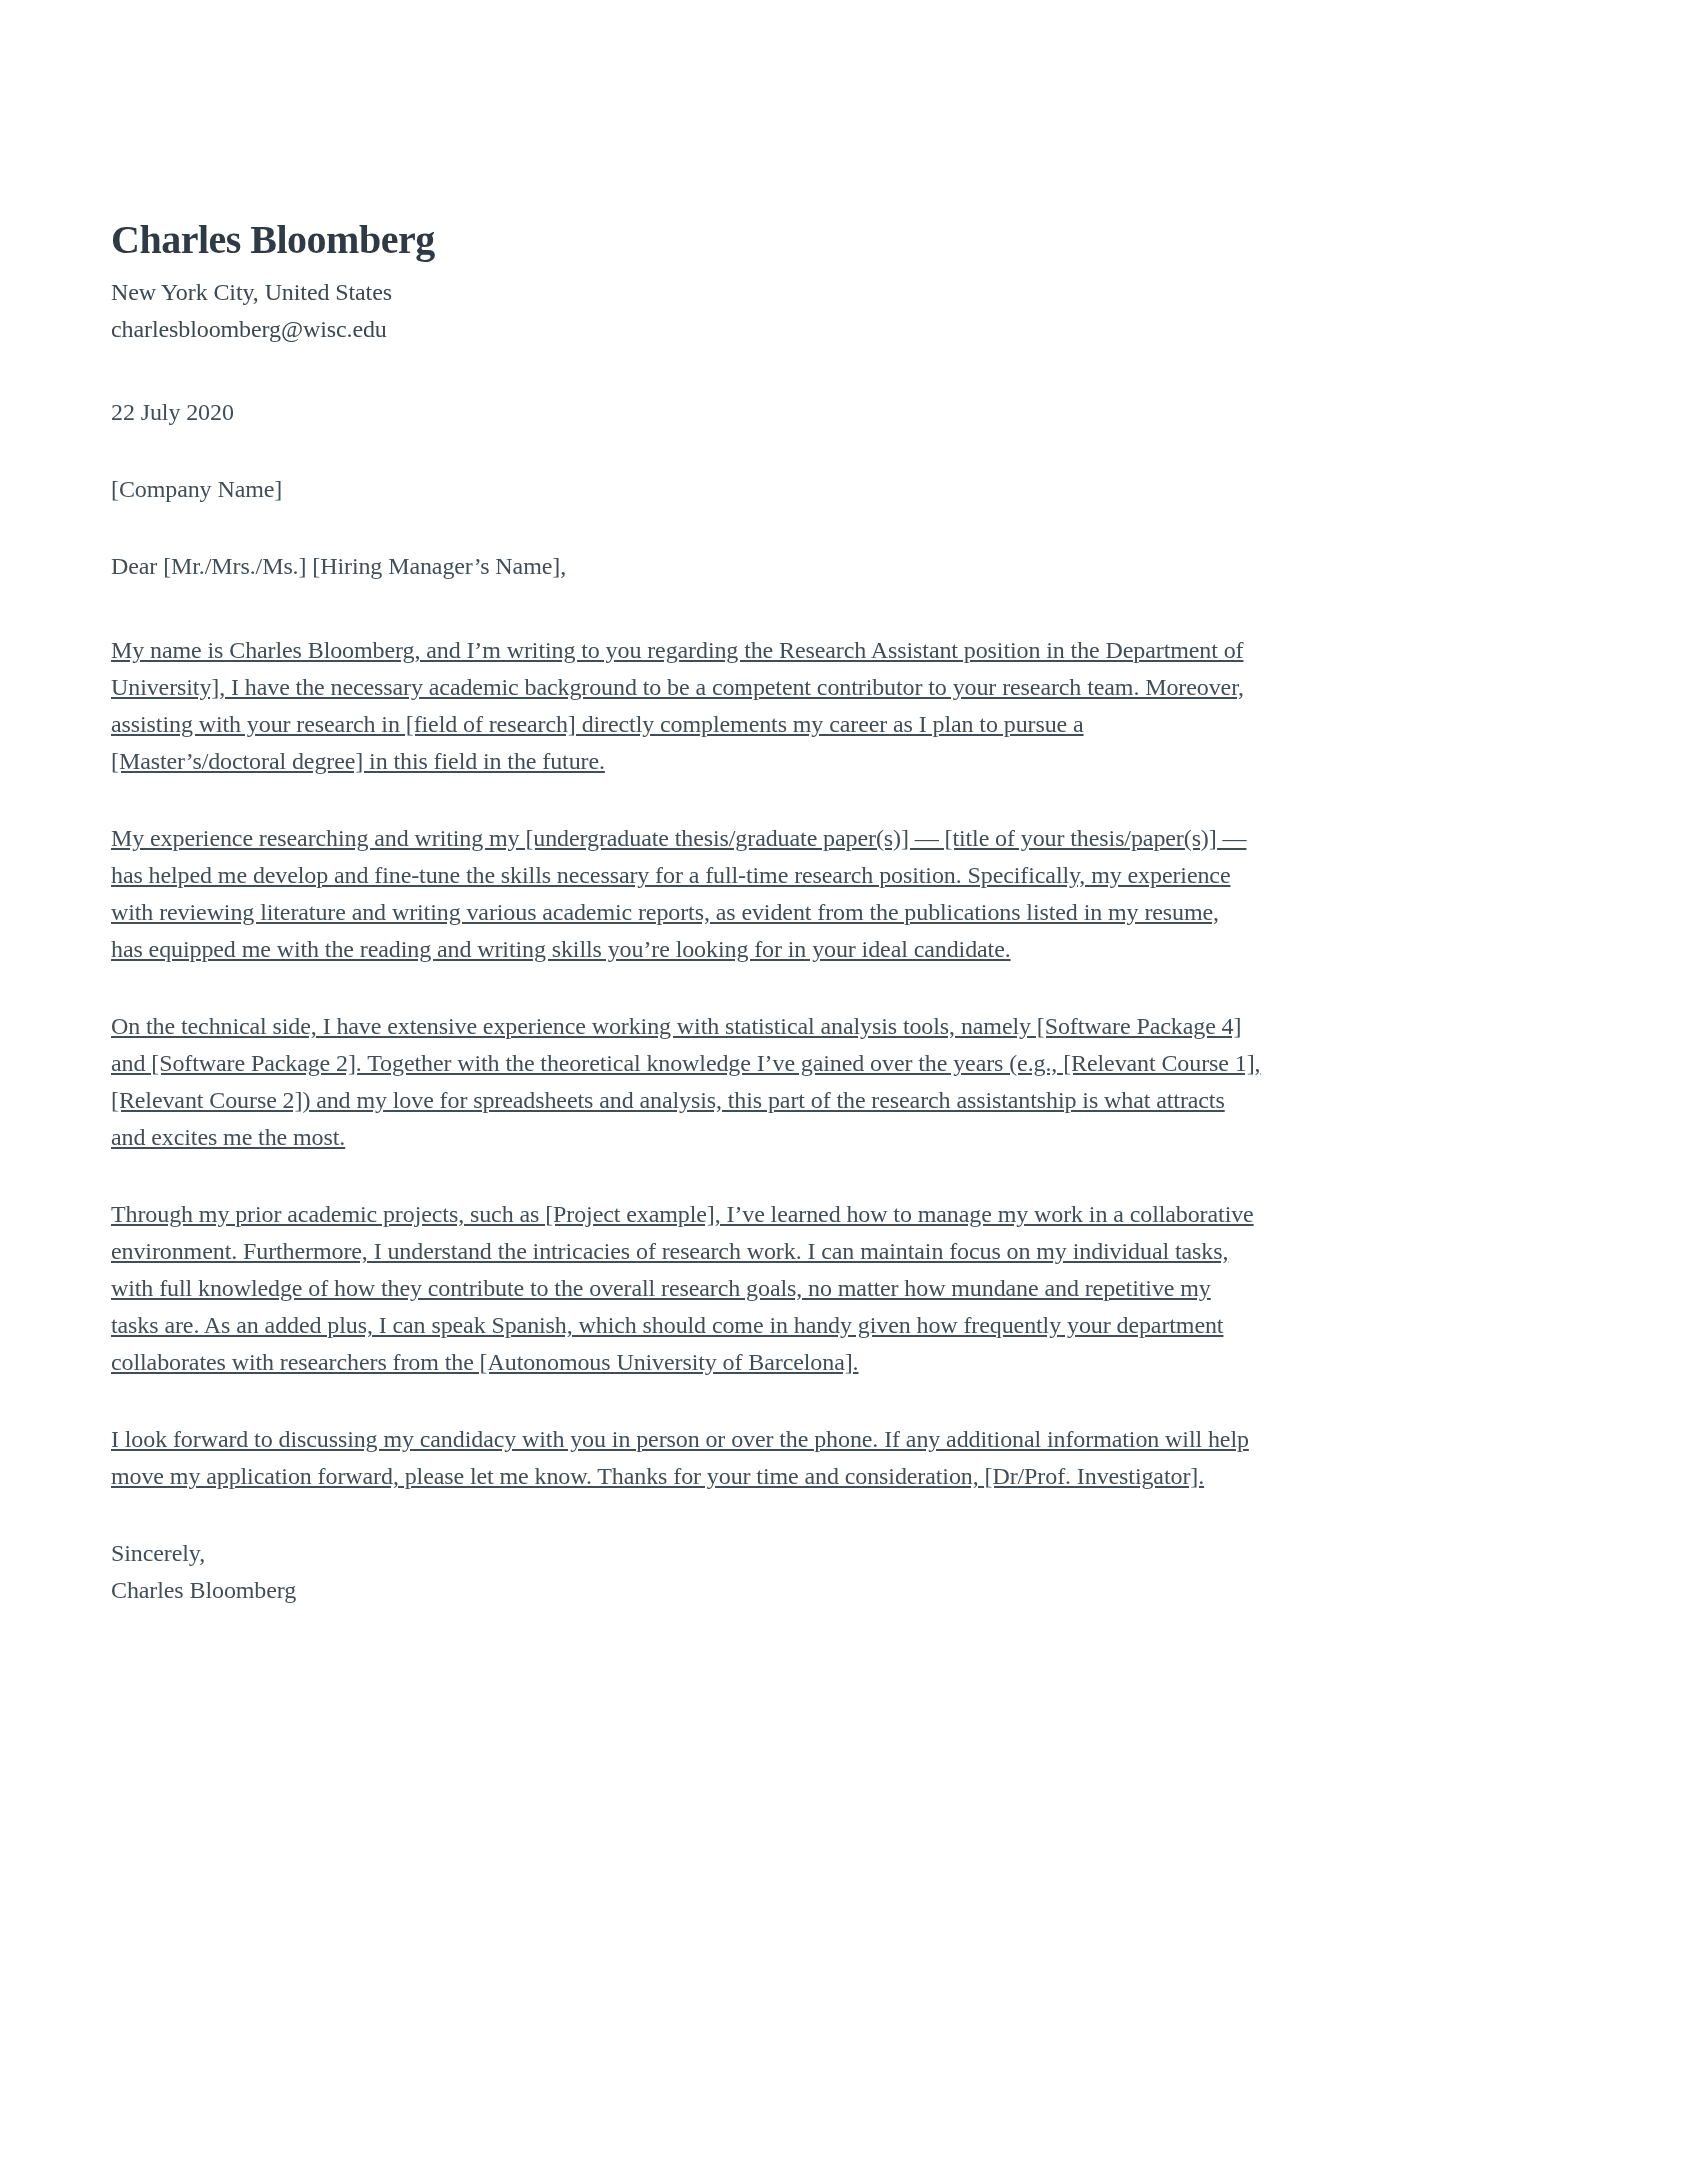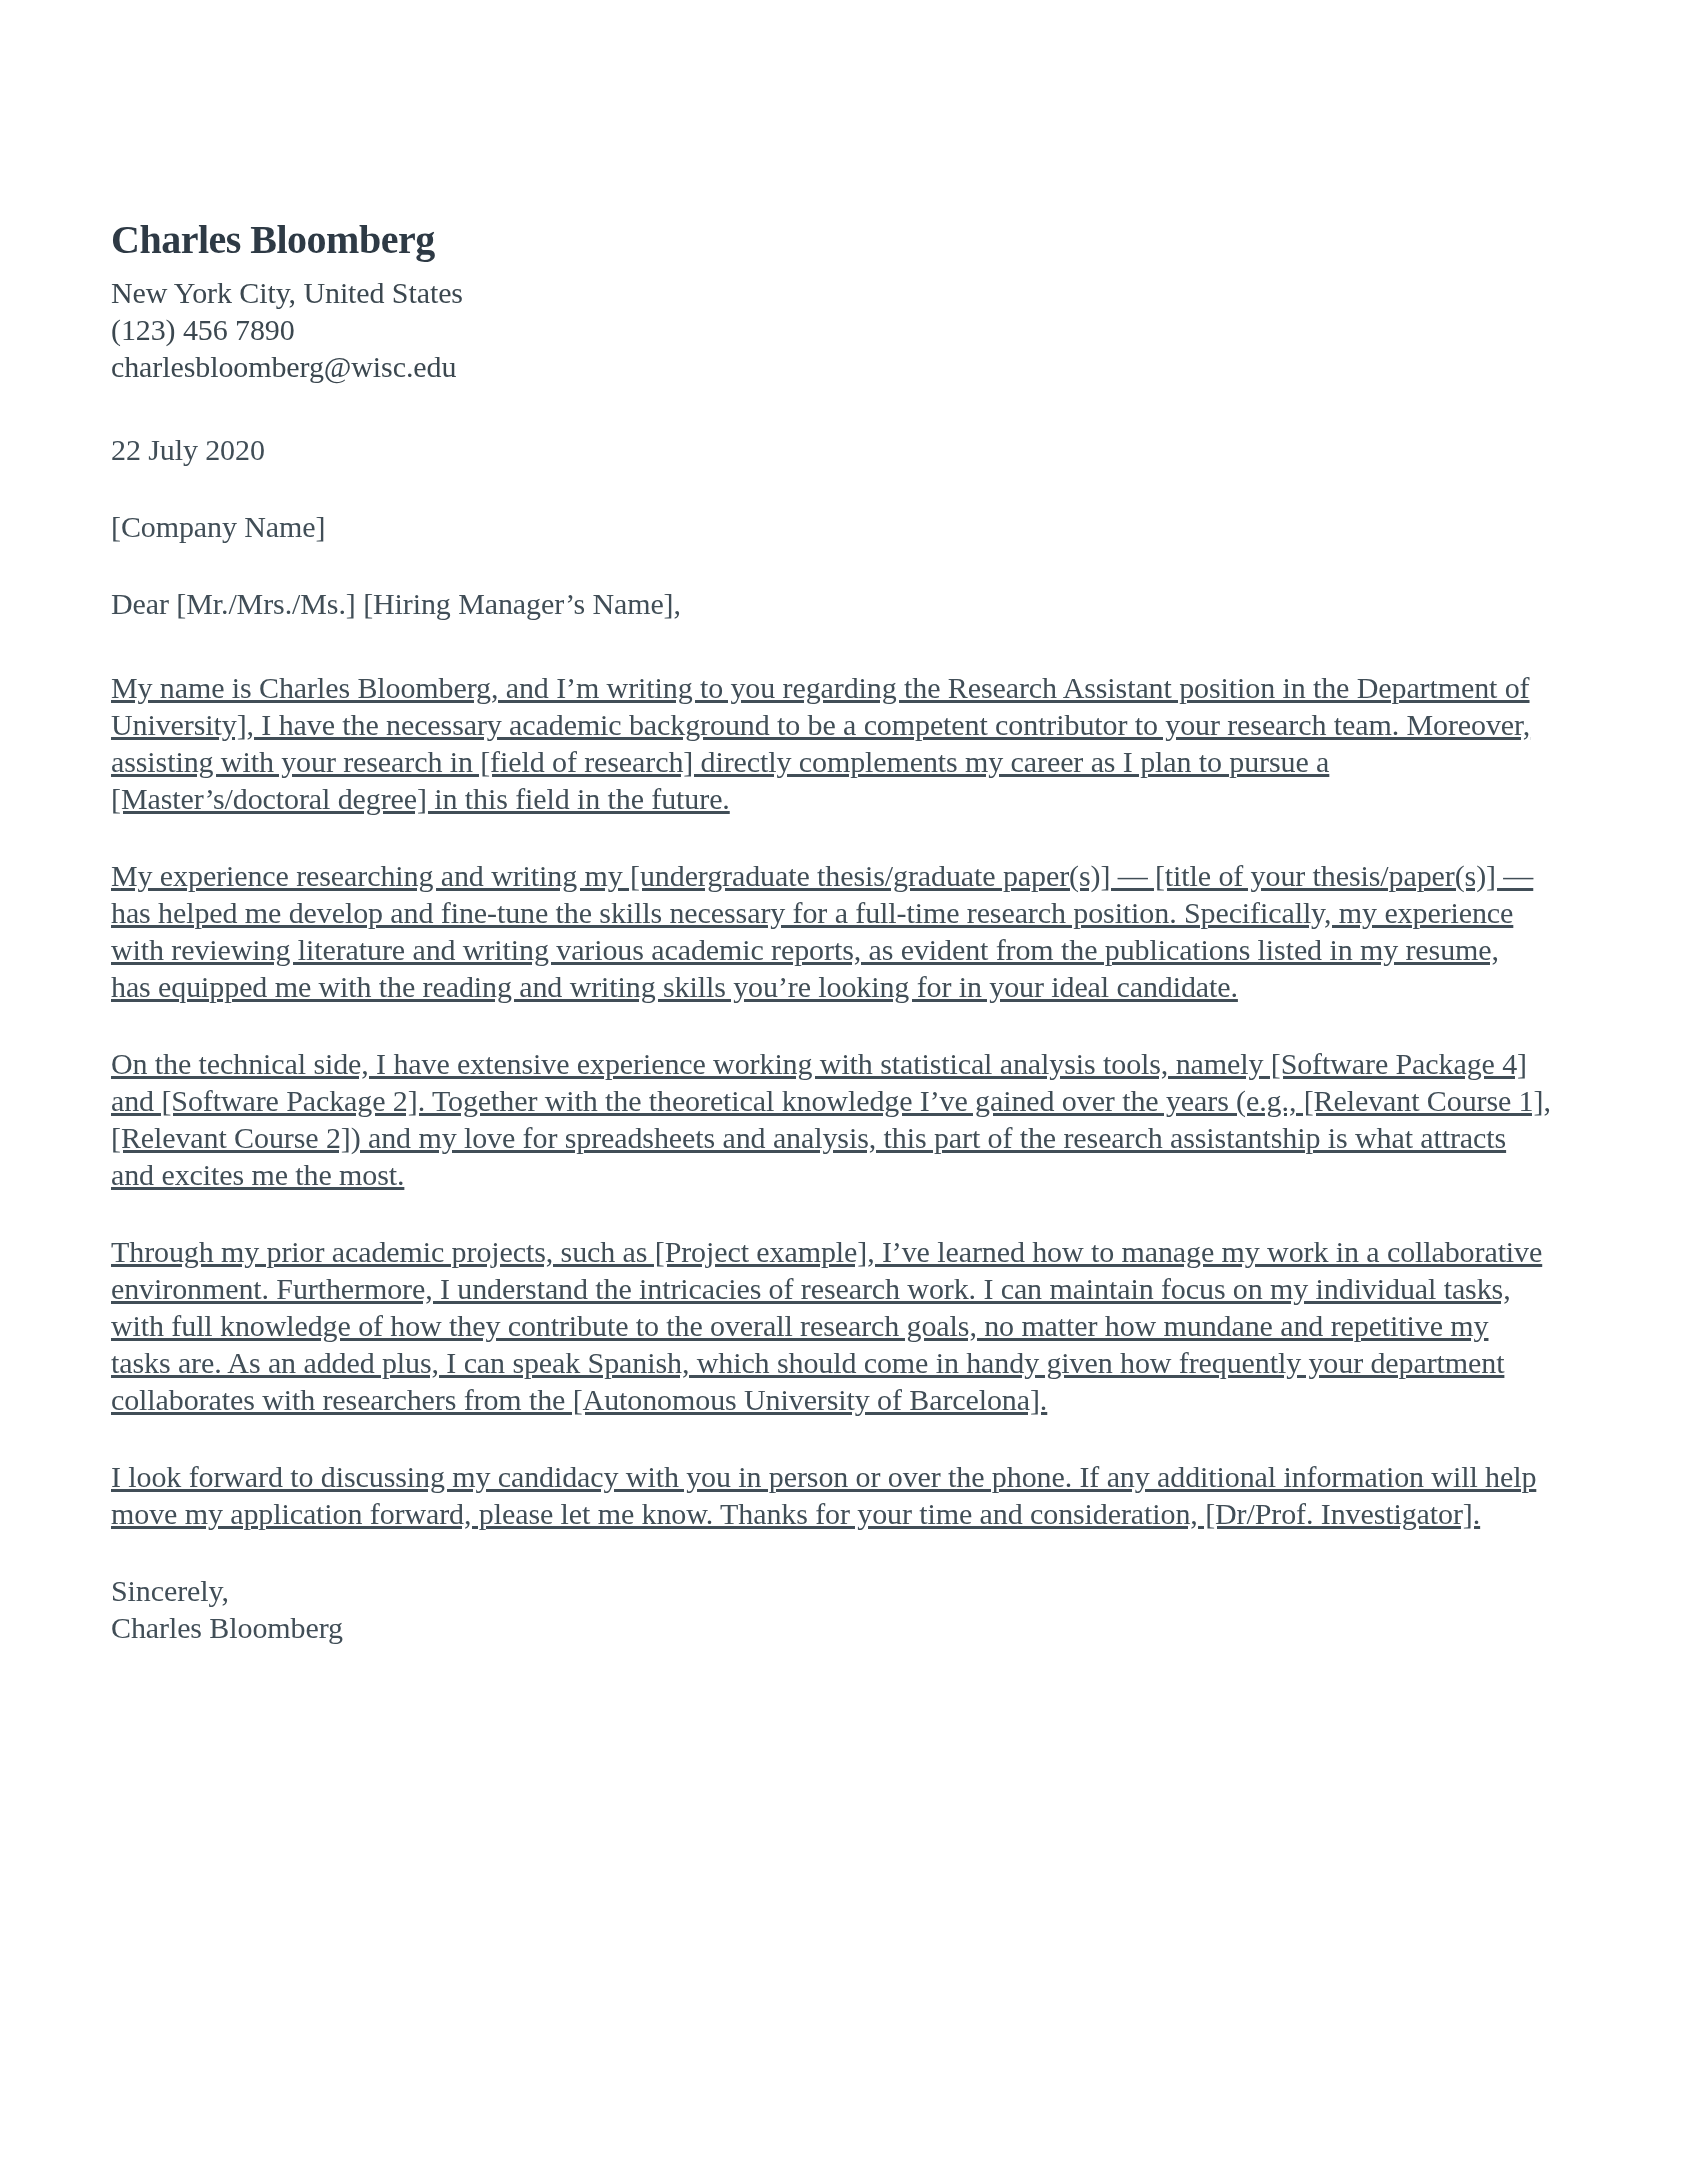--- a/index.html
+++ b/index.html
@@ -22,21 +22,21 @@
   .sender-name {
     margin: 0 0 10px 0;
     font-size: 40px;
     line-height: 48px;
     font-weight: 700;
     letter-spacing: -0.5px;
     color: #2e3a45;
     font-family: "Liberation Serif", "DejaVu Serif", serif;
   }
   .line {
-    font-size: 30px;
+    font-size: 24px;
     line-height: 37px;
     white-space: nowrap;
     letter-spacing: -0.1px;
   }
   .block {
     margin: 0 0 40px 0;
   }
   .contact-block {
     margin-bottom: 46px;
     color: #3c4850;
@@ -51,21 +51,20 @@
 </style>
 </head>
 <body>
 
 <div class="page">
 
   <header>
     <h1 class="sender-name">Charles Bloomberg</h1>
     <div class="block contact-block">
       <div class="line">New York City, United States</div>
-      <div class="line">(123) 456 7890</div>
       <div class="line">charlesbloomberg@wisc.edu</div>
     </div>
   </header>
 
   <div class="block line">22 July 2020</div>
 
   <div class="block line">[Company Name]</div>
 
   <div class="block line salutation-block">Dear [Mr./Mrs./Ms.] [Hiring Manager’s Name],</div>
 

